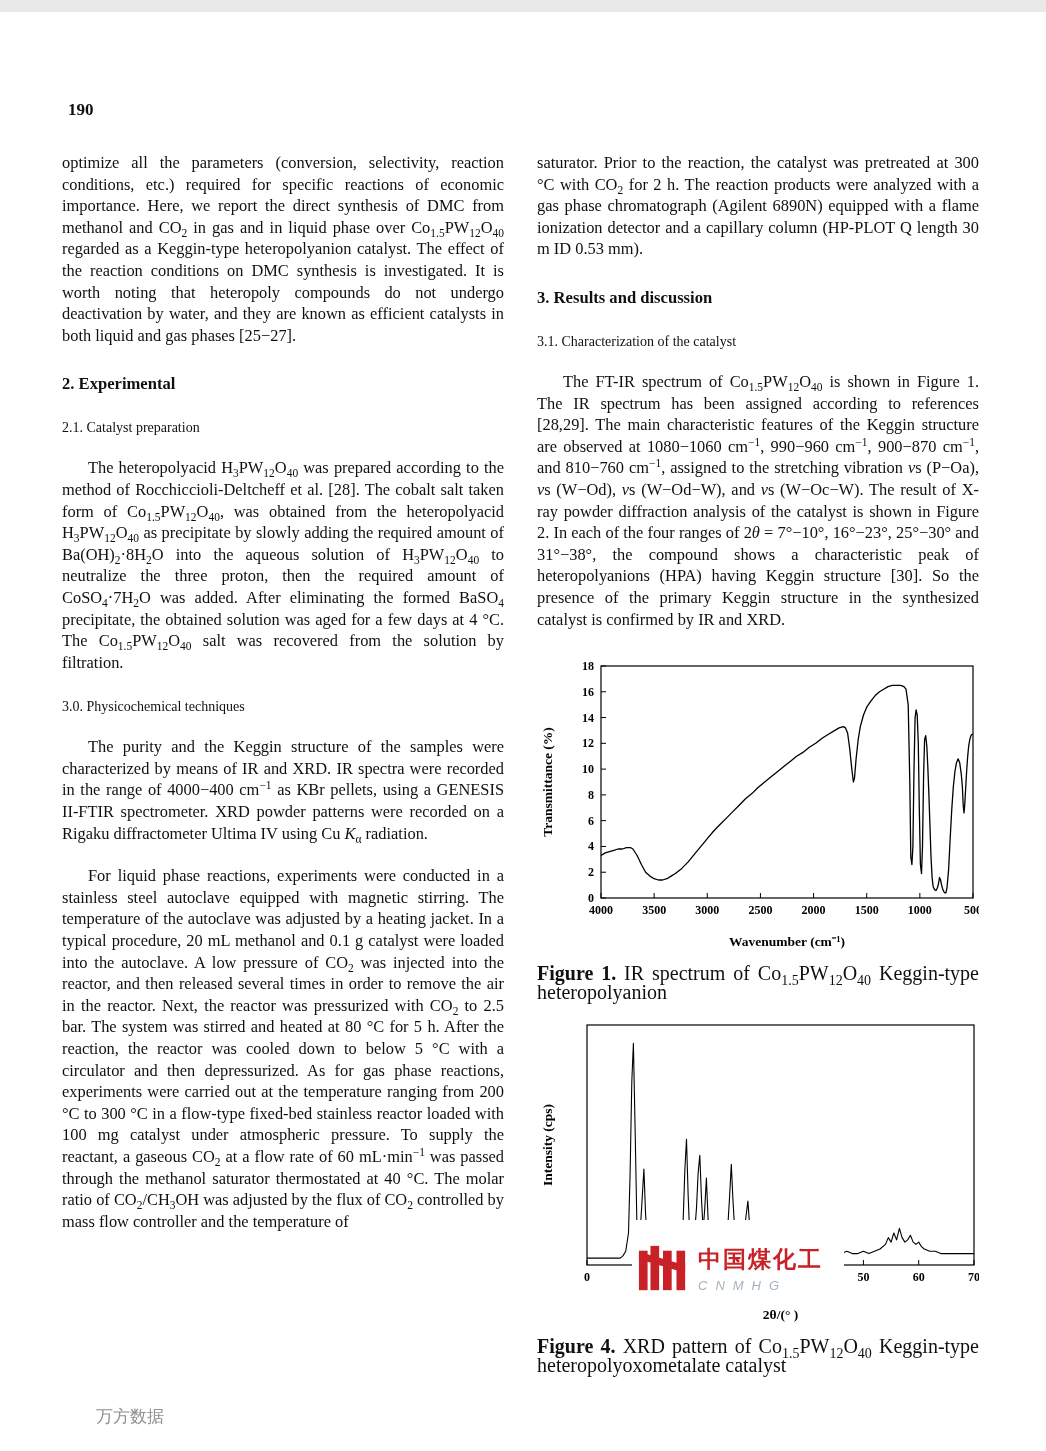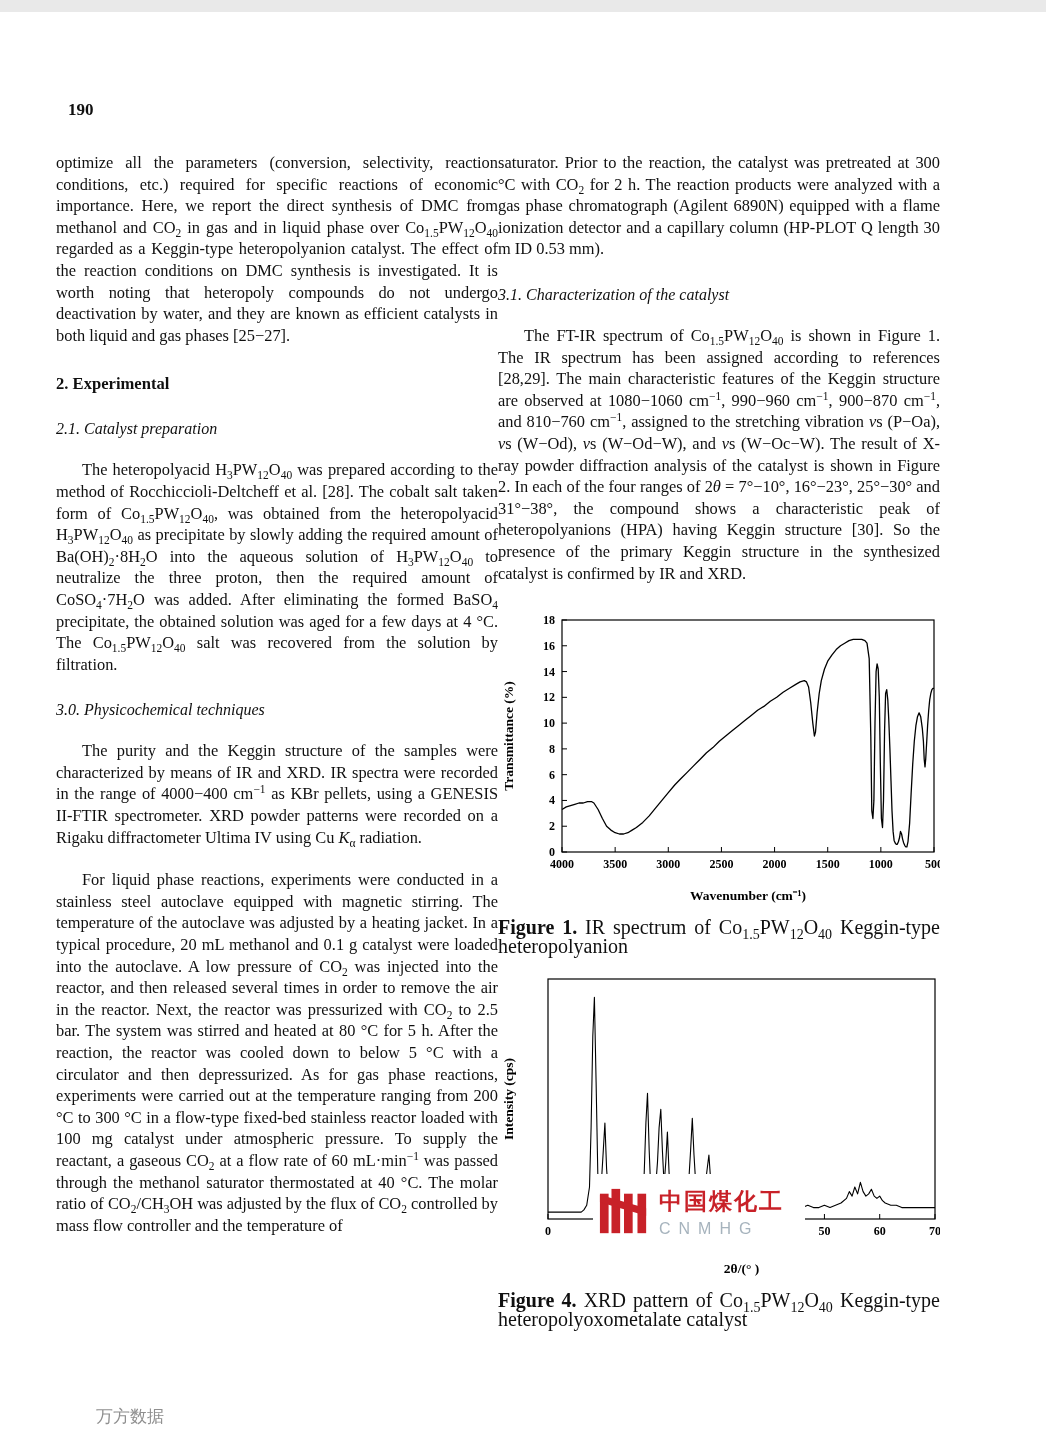--- a/index.html
+++ b/index.html
@@ -8,51 +8,51 @@
     position:relative; width:1046px; height:1446px; margin:12px auto;
     background:#ffffff; color:#101010; overflow:hidden;
     font-family:"Liberation Serif", serif;
   }
   .header { position:absolute; top:88px; left:68px; right:61px; height:22px; }
   .page-number { position:absolute; left:0; top:0; font-weight:bold; font-size:17px; }
   .running-title {
     position:absolute; left:0; right:0; top:1px; text-align:center;
     font-style:italic; font-weight:600; font-size:15.5px;
   }
-  .columns { position:absolute; top:140px; left:56px; display:flex; }
+  .columns { position:absolute; top:140px; left:62px; display:flex; gap:33px; }
   .col { width:442px; }
   p.body { font-size:16.4px; line-height:21.6px; text-align:justify; }
   p.indent { text-indent:26px; }
   p.after-head { margin-top:21px; }
   h2.sec { font-size:16.6px; font-weight:bold; margin-top:28px; }
-  h3.subsec { font-size:16px; font-weight:normal; font-style:italic; margin-top:26px; }
+  h3.subsec { font-size:14px; font-weight:normal; margin-top:26px; }
   sub, sup { line-height:0; font-size:70%; }
   .figure { position:relative; display:block; }
   .figure.fig1 { margin-top:26px; }
   .figure.fig2 { margin-top:16px; }
   svg.chart { display:block; }
   svg.chart text { font-family:"Liberation Serif", serif; fill:#000; }
   svg.chart .tick { font-size:12px; font-weight:bold; }
   svg.chart .axis-label { font-size:13.5px; font-weight:bold; }
   figcaption.caption {
     margin-top:8px; font-size:20px; line-height:18.5px; text-align:justify;
   }
   .watermark {
     position:absolute; left:95px; top:203px; width:212px; height:76px;
-    background:#ffffff; display:flex; align-items:center; gap:9px; padding:3px 5px;
+    background:#ffffff; display:flex; align-items:flex-end; gap:9px; padding:3px 5px;
   }
   .wm-logo { width:52px; height:48px; flex:none; }
   .wm-text-col { display:flex; flex-direction:column; justify-content:center; }
   .wm-cn {
     font-family:"Liberation Sans", sans-serif; font-size:23px; font-weight:bold;
     color:#c82128; letter-spacing:2px; white-space:nowrap;
   }
   .wm-latin {
-    font-family:"Liberation Sans", sans-serif; font-size:16px; color:#a6b3bd;
-    letter-spacing:8px; margin-top:3px; white-space:nowrap;
+    font-family:"Liberation Sans", sans-serif; font-size:13px; color:#a6b3bd;
+    letter-spacing:8px; margin-top:3px; white-space:nowrap;font-style:italic;
   }
   .wanfang {
     position:absolute; left:96px; bottom:30px; font-size:17px; color:#8f8f8f;
     font-family:"Liberation Sans", sans-serif;
   }
 </style>
 </head>
 <body>
 
 <div class="page">
@@ -68,20 +68,21 @@
       <h2 class="sec">2. Experimental</h2>
       <h3 class="subsec">2.1. Catalyst preparation</h3>
       <p class="body indent after-head">The heteropolyacid H<sub>3</sub>PW<sub>12</sub>O<sub>40</sub> was prepared according to the method of Rocchiccioli-Deltcheff et al. [28]. The cobalt salt taken form of Co<sub>1.5</sub>PW<sub>12</sub>O<sub>40</sub>, was obtained from the heteropolyacid H<sub>3</sub>PW<sub>12</sub>O<sub>40</sub> as precipitate by slowly adding the required amount of Ba(OH)<sub>2</sub>·8H<sub>2</sub>O into the aqueous solution of H<sub>3</sub>PW<sub>12</sub>O<sub>40</sub> to neutralize the three proton, then the required amount of CoSO<sub>4</sub>·7H<sub>2</sub>O was added. After eliminating the formed BaSO<sub>4</sub> precipitate, the obtained solution was aged for a few days at 4 °C. The Co<sub>1.5</sub>PW<sub>12</sub>O<sub>40</sub> salt was recovered from the solution by filtration.</p>
       <h3 class="subsec">3.0. Physicochemical techniques</h3>
       <p class="body indent after-head">The purity and the Keggin structure of the samples were characterized by means of IR and XRD. IR spectra were recorded in the range of 4000−400 cm<sup>−1</sup> as KBr pellets, using a GENESIS II-FTIR spectrometer. XRD powder patterns were recorded on a Rigaku diffractometer Ultima IV using Cu <i>K</i><sub>α</sub> radiation.</p>
       <p class="body indent after-head">For liquid phase reactions, experiments were conducted in a stainless steel autoclave equipped with magnetic stirring. The temperature of the autoclave was adjusted by a heating jacket. In a typical procedure, 20 mL methanol and 0.1 g catalyst were loaded into the autoclave. A low pressure of CO<sub>2</sub> was injected into the reactor, and then released several times in order to remove the air in the reactor. Next, the reactor was pressurized with CO<sub>2</sub> to 2.5 bar. The system was stirred and heated at 80 °C for 5 h. After the reaction, the reactor was cooled down to below 5 °C with a circulator and then depressurized. As for gas phase reactions, experiments were carried out at the temperature ranging from 200 °C to 300 °C in a flow-type fixed-bed stainless reactor loaded with 100 mg catalyst under atmospheric pressure. To supply the reactant, a gaseous CO<sub>2</sub> at a flow rate of 60 mL·min<sup>−1</sup> was passed through the methanol saturator thermostated at 40 °C. The molar ratio of CO<sub>2</sub>/CH<sub>3</sub>OH was adjusted by the flux of CO<sub>2</sub> controlled by mass flow controller and the temperature of</p>
     </div>
 
     <div class="col">
       <p class="body">saturator. Prior to the reaction, the catalyst was pretreated at 300 °C with CO<sub>2</sub> for 2 h. The reaction products were analyzed with a gas phase chromatograph (Agilent 6890N) equipped with a flame ionization detector and a capillary column (HP-PLOT Q length 30 m ID 0.53 mm).</p>
+      <h2 class="sec">3. Results and discussion</h2>
       <h3 class="subsec">3.1. Characterization of the catalyst</h3>
       <p class="body indent after-head">The FT-IR spectrum of Co<sub>1.5</sub>PW<sub>12</sub>O<sub>40</sub> is shown in Figure 1. The IR spectrum has been assigned according to references [28,29]. The main characteristic features of the Keggin structure are observed at 1080−1060 cm<sup>−1</sup>, 990−960 cm<sup>−1</sup>, 900−870 cm<sup>−1</sup>, and 810−760 cm<sup>−1</sup>, assigned to the stretching vibration <i>ν</i>s (P−Oa), <i>ν</i>s (W−Od), <i>ν</i>s (W−Od−W), and <i>ν</i>s (W−Oc−W). The result of X-ray powder diffraction analysis of the catalyst is shown in Figure 2. In each of the four ranges of 2<i>θ</i> = 7°−10°, 16°−23°, 25°−30° and 31°−38°, the compound shows a characteristic peak of heteropolyanions (HPA) having Keggin structure [30]. So the presence of the primary Keggin structure in the synthesized catalyst is confirmed by IR and XRD.</p>
 
       <figure class="figure fig1">
         <svg class="chart" width="442" height="300" viewBox="0 0 442 300">
             <rect x="64" y="10" width="372" height="232" fill="none" stroke="#000" stroke-width="1.2"></rect>
             <line x1="64" y1="242" x2="64" y2="237" stroke="#000" stroke-width="1"></line>
             <text x="64" y="258" text-anchor="middle" class="tick">4000</text>
             <line x1="117.14285714285714" y1="242" x2="117.14285714285714" y2="237" stroke="#000" stroke-width="1"></line>
             <text x="117.14285714285714" y="258" text-anchor="middle" class="tick">3500</text>

